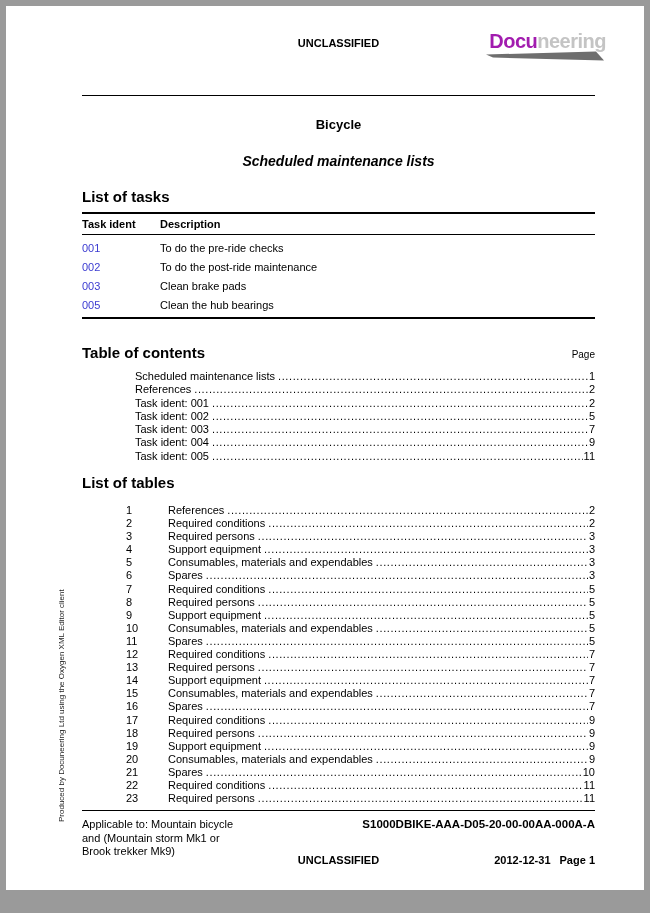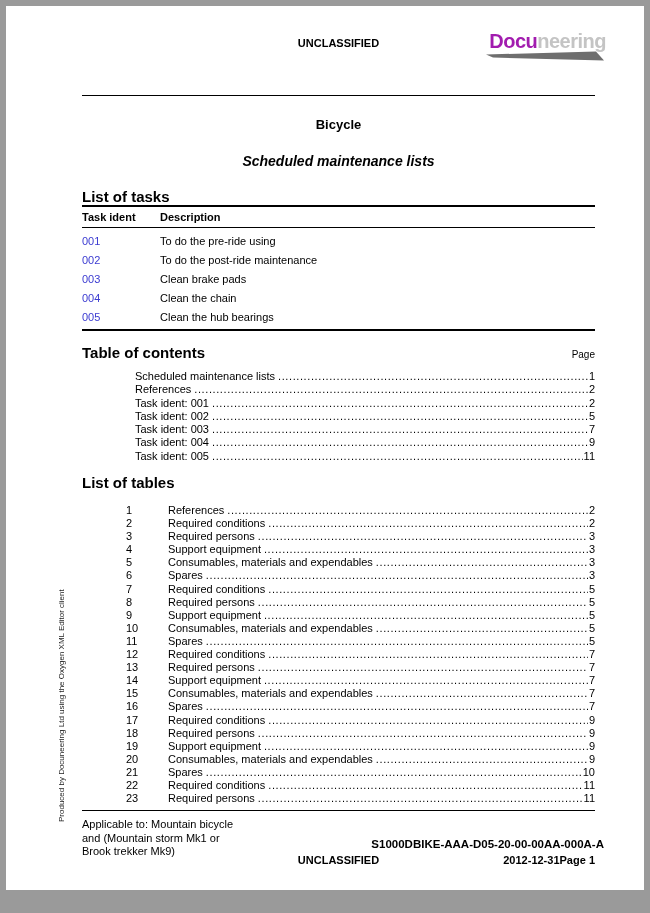--- a/index.html
+++ b/index.html
@@ -40,21 +40,21 @@
     text-align:center; font-weight:bold; font-size:13px;
   }
   .doc-subtitle {
     position:absolute; top:147px; left:76px; width:513px;
     text-align:center; font-weight:bold; font-style:italic; font-size:14px;
   }
 
   
   .tasks-section { position:absolute; top:182px; left:76px; width:513px; }
   .section-heading { font-size:15px; font-weight:bold; }
-  .tasks-table { border-top:2px solid #000; border-bottom:2px solid #000; }
+  .tasks-table { margin-top:7px; border-top:2px solid #000; border-bottom:2px solid #000; }
   .tasks-header {
     display:flex; font-weight:bold; font-size:11px;
     padding:4px 0 4px; border-bottom:1px solid #000;
   }
   .col-ident { width:78px; flex:0 0 78px; }
   .col-desc  { flex:1; }
   .task-rows { padding:2px 0 4px; }
   .task-row  { display:flex; font-size:11px; padding-top:5px; height:19px; }
   .task-ident { width:78px; flex:0 0 78px; color:#3b3bd1; cursor:pointer; }
   .task-desc  { flex:1; }
@@ -89,32 +89,32 @@
   
   .footer-rule {
     position:absolute; top:804px; left:76px; width:513px;
     border-top:1px solid #000;
   }
   .footer-left {
     position:absolute; top:812px; left:76px;
     font-size:11px; line-height:13.5px;
   }
   .footer-code {
-    position:absolute; top:812px; right:40px;
-    font-size:11.5px; font-weight:bold;margin-top:20px;
+    position:absolute; top:812px; right:49px;
+    font-size:11.5px; font-weight:bold;
   }
   .footer-classification {
     position:absolute; top:848px; left:76px; width:513px;
     text-align:center; font-weight:bold; font-size:11px;
   }
   .footer-date {
     position:absolute; top:848px; right:49px;
     font-weight:bold; font-size:11px;
   }
-  .footer-date span + span { }
+  .footer-date span + span { margin-left:9px; }
 </style>
 </head>
 <body>
 
 <div class="page">
 
   <div class="top-classification">UNCLASSIFIED</div>
 
   <div class="logo">
     <div class="logo-text">
@@ -133,35 +133,31 @@
   <div class="tasks-section">
     <div class="section-heading">List of tasks</div>
     <div class="tasks-table">
       <div class="tasks-header">
         <span class="col-ident">Task ident</span>
         <span class="col-desc">Description</span>
       </div>
       <div class="task-rows" id="task-rows">
           <div class="task-row">
             <span class="task-ident">001</span>
-            <span class="task-desc">To do the pre-ride using</span>
+            <span class="task-desc">To do the pre-ride checks</span>
           </div>
           <div class="task-row">
             <span class="task-ident">002</span>
             <span class="task-desc">To do the post-ride maintenance</span>
           </div>
           <div class="task-row">
             <span class="task-ident">003</span>
             <span class="task-desc">Clean brake pads</span>
           </div>
           <div class="task-row">
-            <span class="task-ident">004</span>
-            <span class="task-desc">Clean the chain</span>
-          </div>
-          <div class="task-row">
             <span class="task-ident">005</span>
             <span class="task-desc">Clean the hub bearings</span>
           </div>
         </div>
     </div>
   </div>
 
   <div class="toc-section">
     <div class="toc-head-row">
       <span class="section-heading">Table of contents</span>

